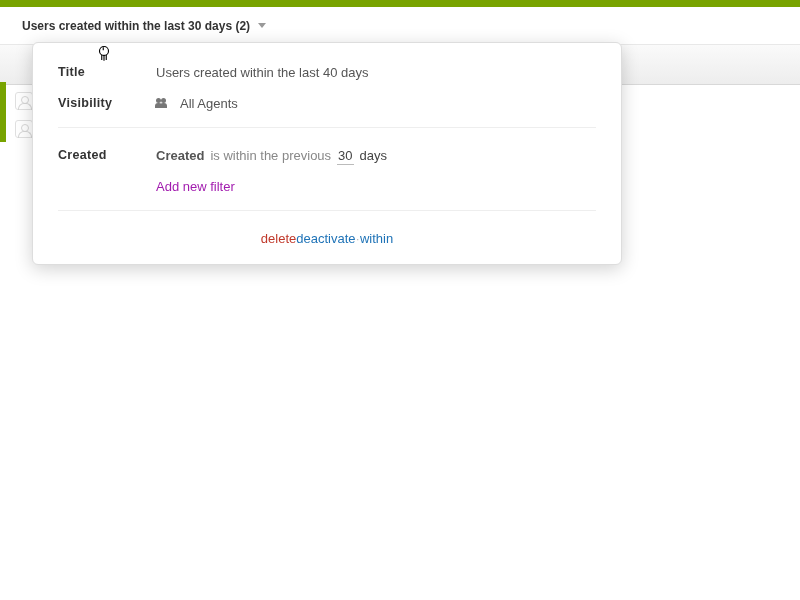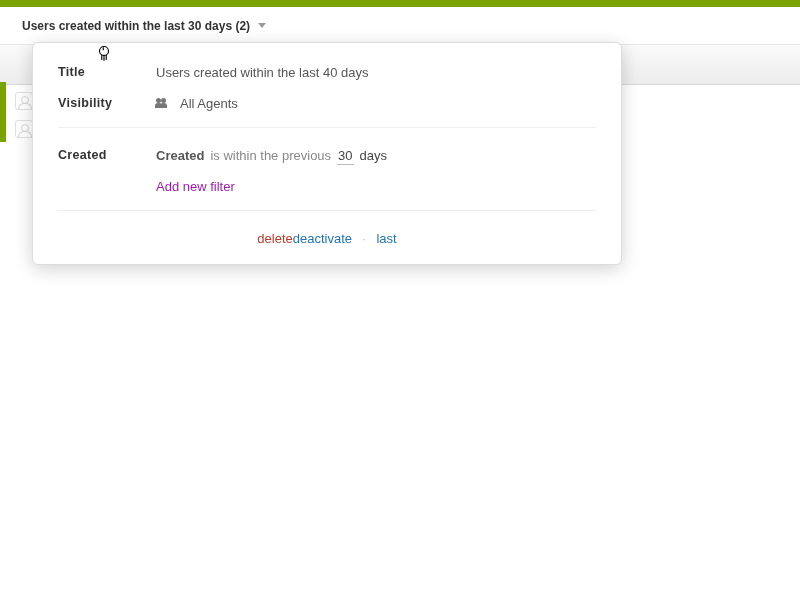--- a/index.html
+++ b/index.html
@@ -186,21 +186,20 @@
     justify-content: center;
     align-items: center;
   }
   .delete {
     color: #c0392b;
     cursor: pointer;
   }
   .right-actions {
     display: flex;
     align-items: center;
-    gap: 10px;
     color: #1f73b7;
   }
   .right-actions .sep {
     color: #bbb;
   }
   .right-actions span.link {
     cursor: pointer;
   }
 </style>
 </head>
@@ -262,17 +261,17 @@
     </div>
   </div>
 
   <hr class="divider">
 
   <div class="actions">
     <span class="delete">delete</span>
     <span class="right-actions">
       <span class="link">deactivate</span>
       <span class="sep">·</span>
-      <span class="link">last</span>
+      <span class="link">within</span>
     </span>
   </div>
 
 </div>
 
 </body></html>

